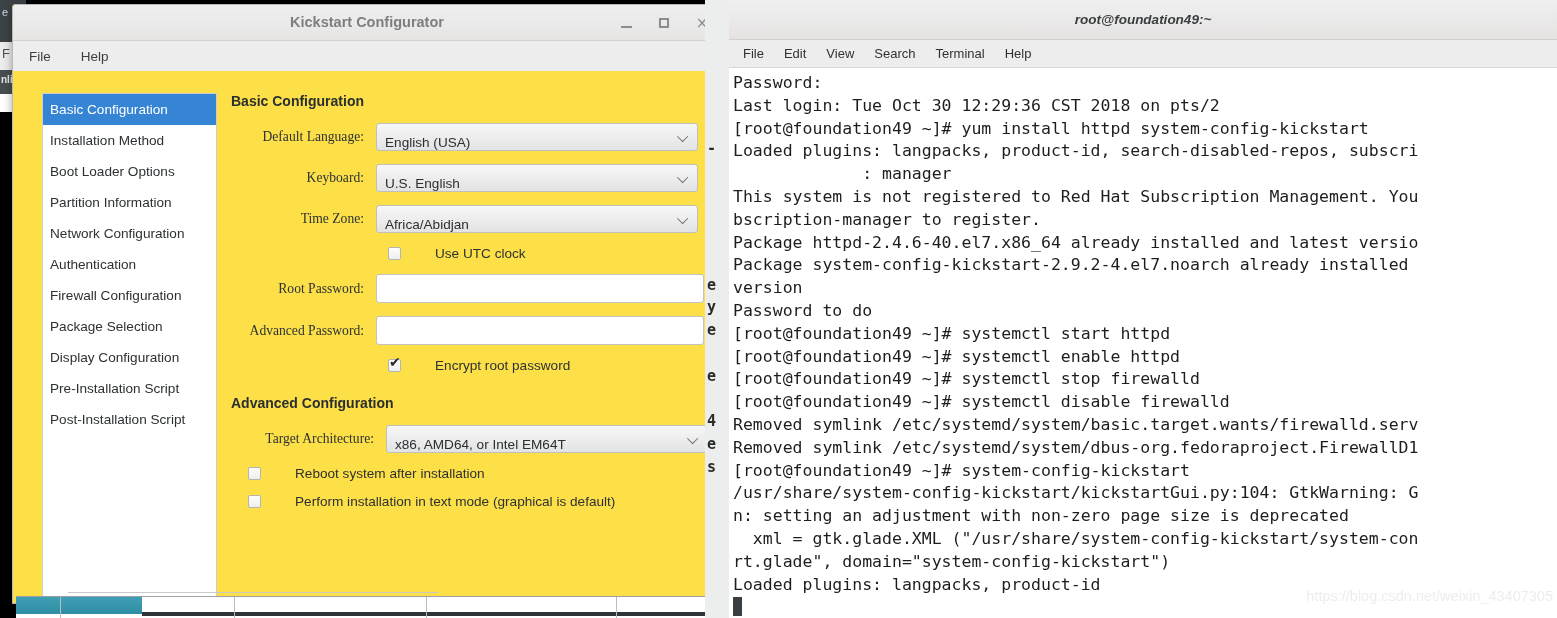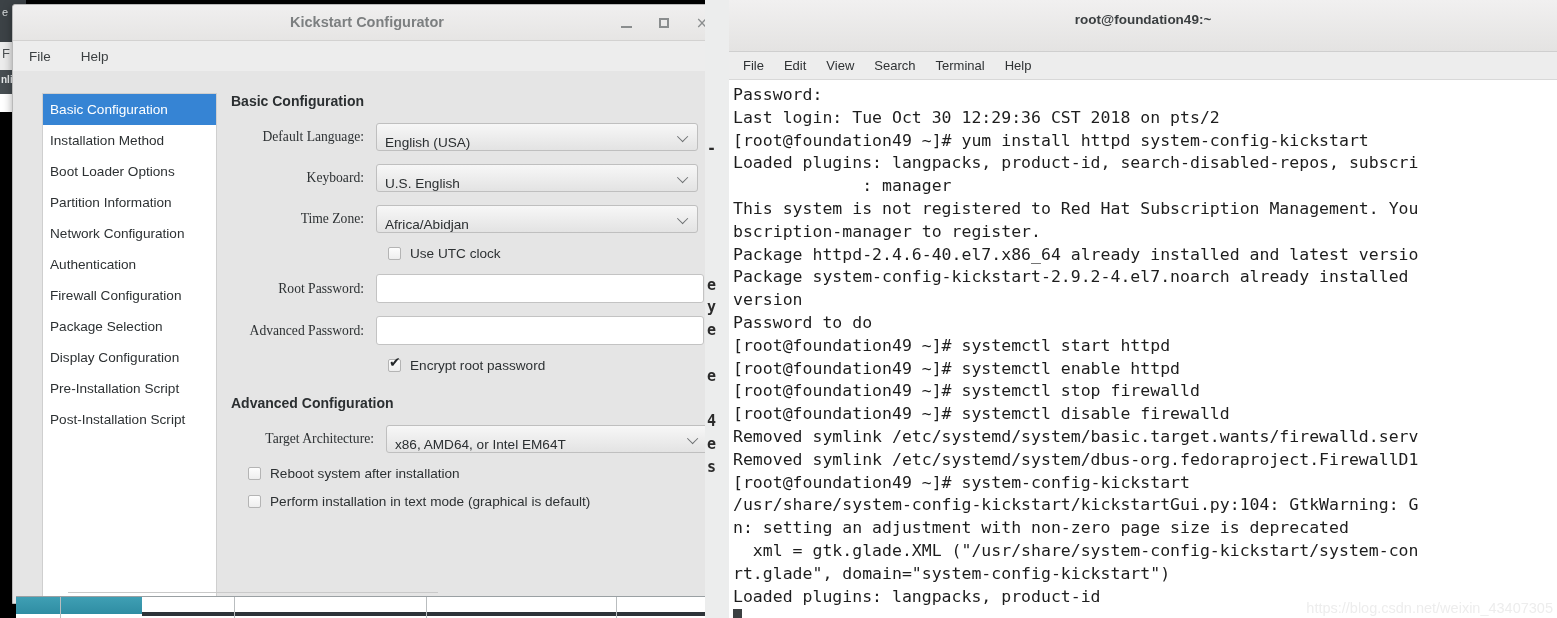--- a/index.html
+++ b/index.html
@@ -54,21 +54,21 @@
   .sliver-inner {
     position: absolute; left: 0; top: 0; width: 24px; height: 618px;
     font-family: "DejaVu Sans Mono", monospace; font-size: 15px;
     color: #2b2b2b; line-height: 22.8px;
   }
   .sliver-inner div { height: 22.8px; padding-left: 2px; font-weight: bold; white-space: nowrap; }
 
   
   .ks-window {
     position: absolute; left: 12px; top: 4px; width: 710px; height: 600px;
-    background: #e5e5e5;
+    background: #fde047;
     border: 1px solid #b9b9b9;
     box-shadow: 0 2px 10px rgba(0,0,0,.35);
     border-radius: 3px 3px 0 0;
   }
   .ks-titlebar {
     position: relative; height: 36px;
     background: linear-gradient(to bottom, #f0efef, #e6e5e4);
     border-bottom: 1px solid #d3d2d1;
     border-radius: 3px 3px 0 0;
   }
@@ -130,21 +130,21 @@
   }
   .combo .chev {
     position: absolute; right: 9px; top: 50%; margin-top: -3px;
     width: 8px; height: 8px; border-left: 1.6px solid #6d7072; border-bottom: 1.6px solid #6d7072;
     transform: rotate(-45deg) translateY(-2px);
   }
   .textfield {
     width: 328px; height: 29px; background: #ffffff;
     border: 1px solid #c3c3c3; border-radius: 3px;
   }
-  .cbrow { display: flex; align-items: center; margin: 0 0 13px 157px; }
+  .cbrow { display: flex; align-items: center; margin: 0 0 13px 157px; gap: 25px; }
   .cbrow.indent-less { margin-left: 17px; }
   .checkbox {
     width: 13px; height: 13px; border: 1px solid #b4b4b4; border-radius: 2px;
     background: linear-gradient(to bottom, #fdfdfd, #eeeeee);
     margin-right: 9px; position: relative; flex: 0 0 auto; cursor: default;
   }
   .checkbox.checked::after {
     content: "✔"; position: absolute; left: 0px; top: -5px;
     font-size: 14px; color: #26292b; line-height: 1; font-family: "DejaVu Sans", sans-serif;
   }
@@ -171,22 +171,22 @@
     background: #2d3338;
   }
   .tb-sep { position: absolute; top: 0; width: 1px; height: 22px; background: #b9bdbf; }
 
   
   .term-window {
     position: absolute; left: 729px; top: 0; width: 828px; height: 618px;
     background: #ffffff; overflow: hidden;
   }
   .term-titlebar {
-    height: 52px; background: linear-gradient(to bottom, #f1f0f0, #e4e3e2);
-    border-bottom: 1px solid #cfcfcf; position: relative;
+    height: 40px; background: linear-gradient(to bottom, #f1f0f0, #e4e3e2);
+    border-bottom: 1px solid #cfcfcf; position: relative; font-style: italic;
   }
   .term-title {
     position: absolute; left: 0; right: 0; top: 12px; text-align: center;
     font-size: 13.5px; font-weight: bold; color: #3a3e40;
     font-family: "Liberation Sans", sans-serif;
   }
   .term-menubar {
     height: 28px; background: #ededed; display: flex; align-items: center;
     padding-left: 14px; gap: 20px; border-bottom: 1px solid #d8d8d8;
   }

